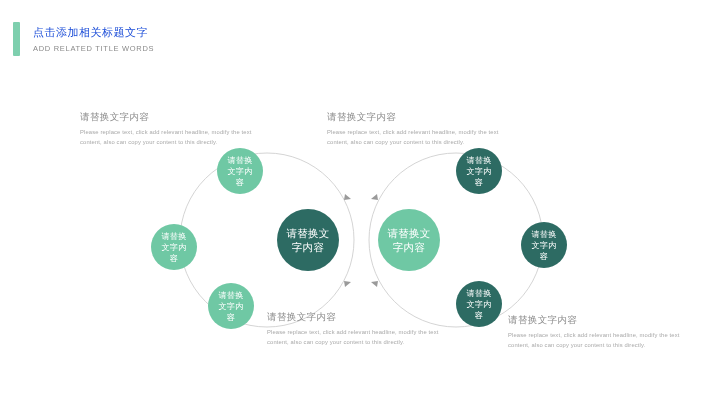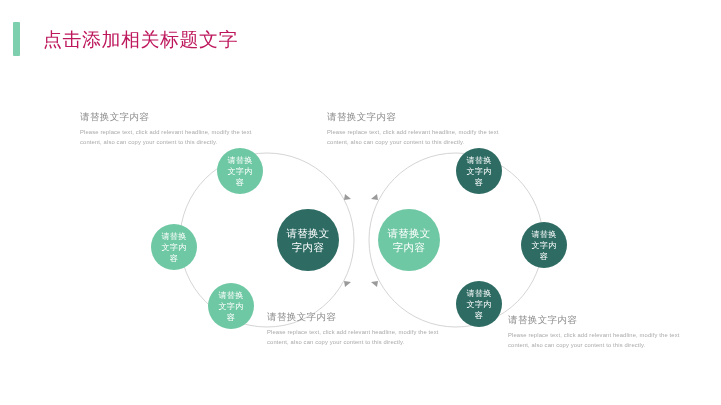--- a/index.html
+++ b/index.html
@@ -30,26 +30,25 @@
     border-radius: 1px;
     flex: none;
   }
   #header-text {
     margin-left: 13px;
     display: flex;
     flex-direction: column;
     justify-content: center;
   }
   #title-main {
-    font-size: 19px;
-    color: #be185d;
+    font-size: 11px;
+    color: #1d4ed8;
     letter-spacing: 0.5px;
     line-height: 19px;
     white-space: nowrap;
-    margin-left: 10px;
   }
   #title-sub {
     font-size: 7.5px;
     color: #8a8a8a;
     letter-spacing: 0.7px;
     line-height: 12px;
     white-space: nowrap;
     margin-top: 1px;
   }
 
@@ -123,20 +122,21 @@
     letter-spacing: 0.15px;
   }
 </style>
 </head>
 <body>
 
 <div id="header">
   <div id="accent-bar"></div>
   <div id="header-text">
     <div id="title-main">点击添加相关标题文字</div>
+    <div id="title-sub">ADD RELATED TITLE WORDS</div>
   </div>
 </div>
 
 <div id="diagram">
 
   <svg id="rings-svg" viewBox="0 0 721 405">
 
     <circle cx="267" cy="240" r="87" fill="none" stroke="#c9c9c9" stroke-width="0.8"></circle>
 
     <circle cx="456" cy="240" r="87" fill="none" stroke="#c9c9c9" stroke-width="0.8"></circle>

